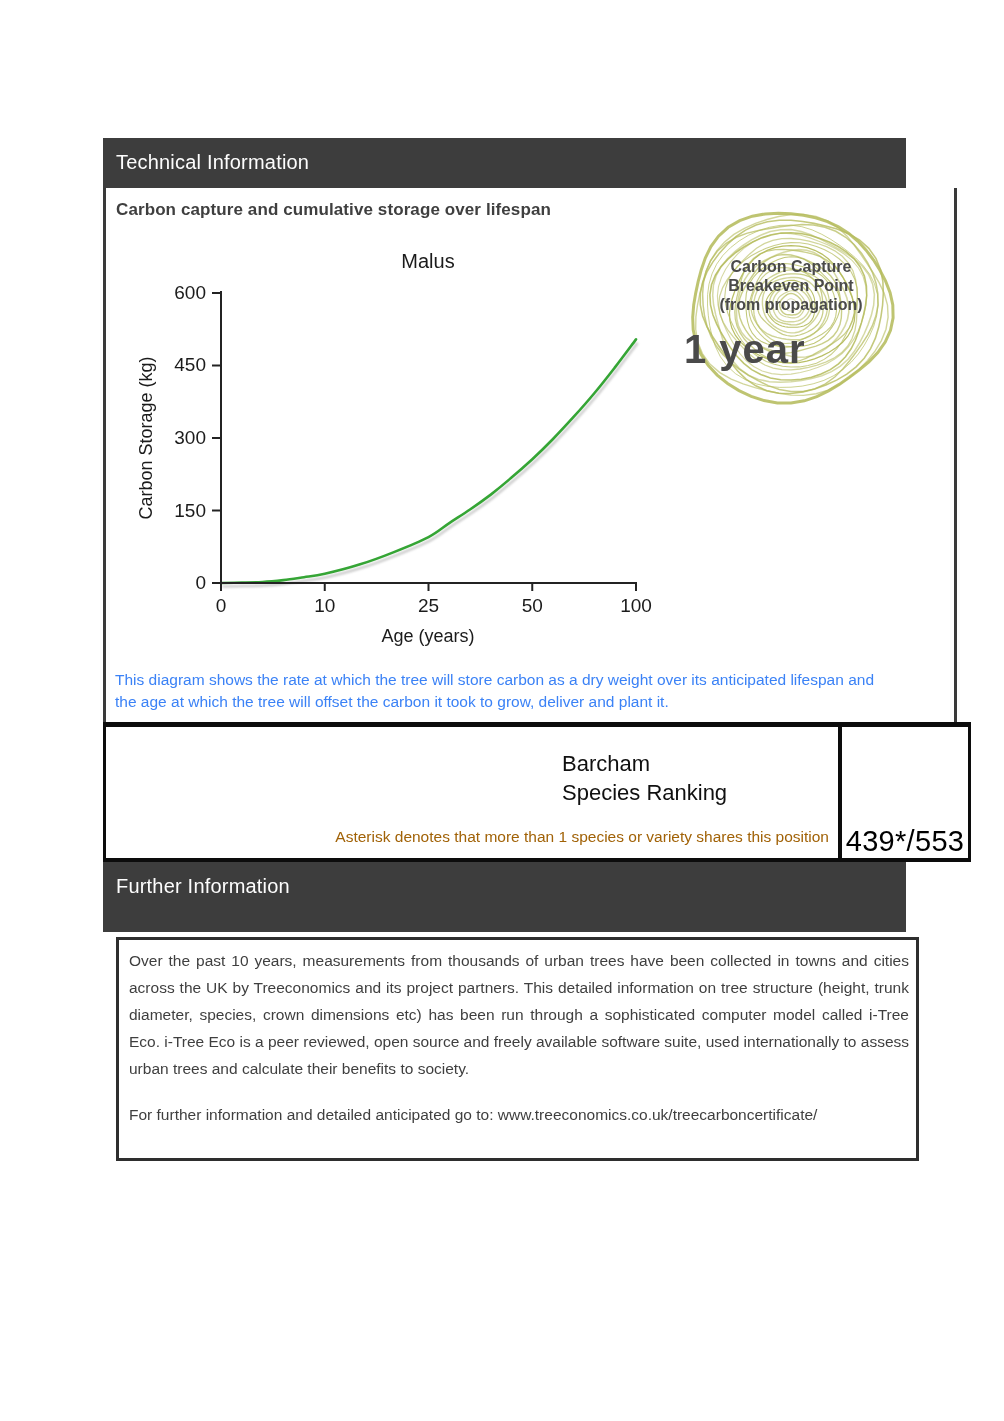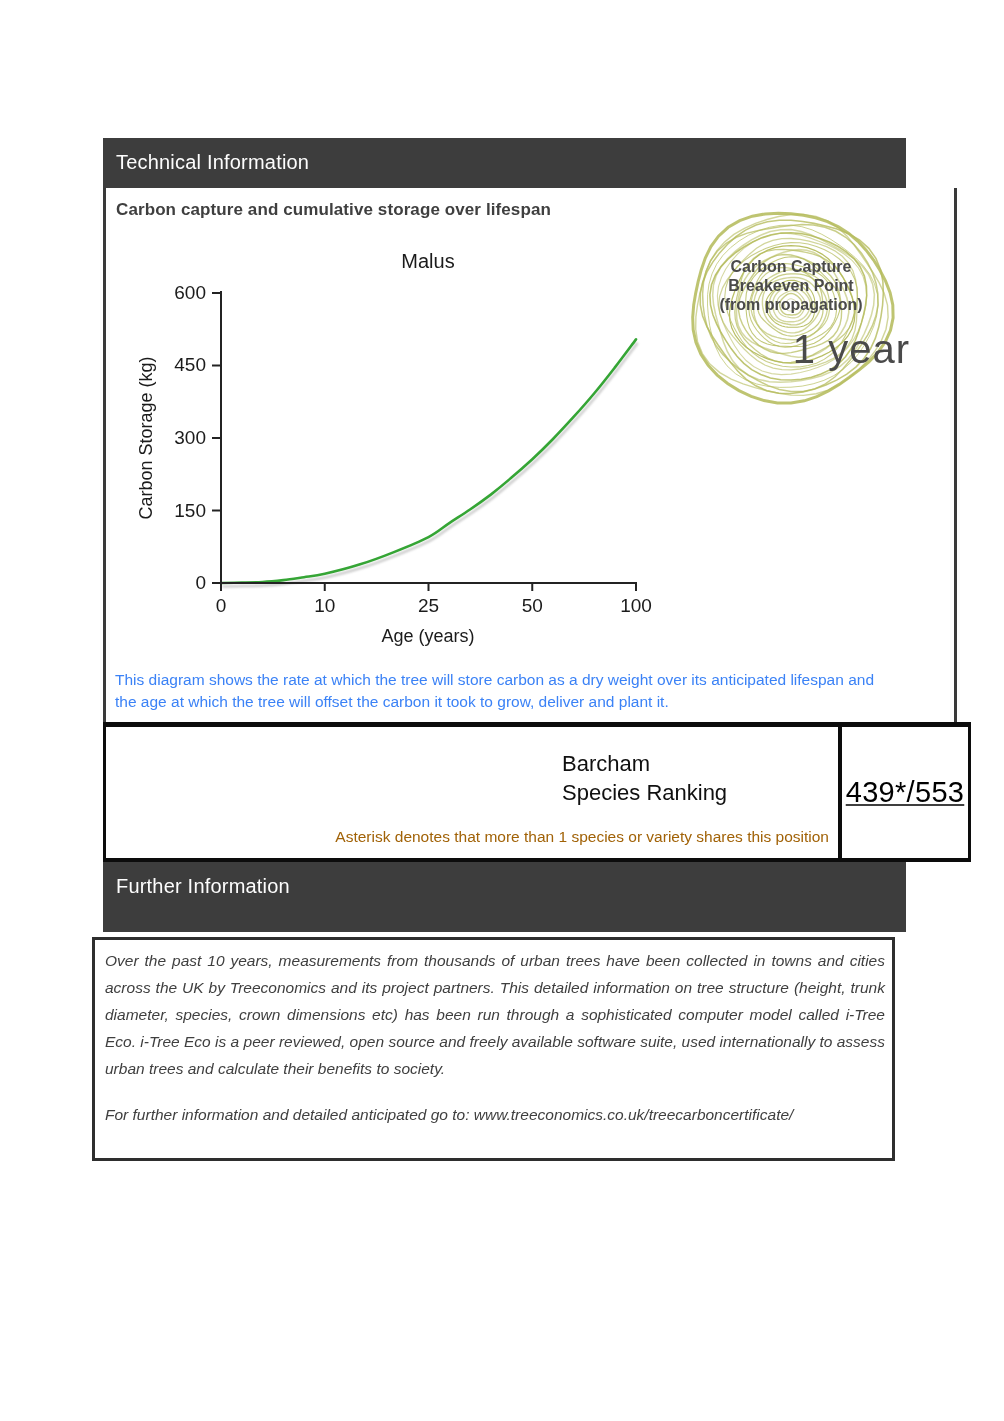--- a/index.html
+++ b/index.html
@@ -22,39 +22,39 @@
   .chart-svg text{font-family:"Liberation Sans","DejaVu Sans",sans-serif;fill:#1b1b1b;}
   .tick-label{font-size:19px;}
   .axis-title{font-size:18px;}
   .chart-main-title{font-size:20px;}
 
   
   .badge{position:absolute;left:578px;top:14px;width:214px;height:206px;}
   .badge svg{position:absolute;left:0;top:0;}
   .badge-lines{position:absolute;left:0;top:55px;width:100%;text-align:center;
                font-size:16px;font-weight:bold;line-height:19px;color:#4a4a4a;}
-  .badge-value{position:absolute;left:12px;top:125px;width:100%;text-align:right;
-               font-size:40px;font-weight:400;color:#4a4a4a;letter-spacing:1px;}
+  .badge-value{position:absolute;left:0;top:125px;width:100%;text-align:left;
+               font-size:40px;font-weight:700;color:#4a4a4a;letter-spacing:1px;}
 
   .chart-description{position:absolute;left:9px;top:481px;width:784px;
                      font-size:15.5px;line-height:22px;color:#3b82f6;}
 
   
   .ranking{position:absolute;left:103px;top:722px;width:868px;height:140px;background:#ffffff;
            border:3px solid #0c0c0c;border-top-width:5px;border-bottom-width:4px;box-sizing:border-box;display:flex;}
   .ranking-left{position:relative;flex:1 1 auto;}
   .ranking-right{position:relative;width:126px;border-left:4px solid #0c0c0c;display:flex;
-                 align-items:center;justify-content:center;box-sizing:content-box;text-decoration:underline;}
+                 align-items:flex-end;justify-content:center;box-sizing:content-box;}
   .ranking-label{position:absolute;left:456px;top:22px;font-size:22px;line-height:29px;color:#101010;}
   .ranking-note{position:absolute;right:9px;bottom:12px;font-size:15.5px;color:#a16207;text-align:center;}
   .ranking-value{font-size:29px;color:#000;letter-spacing:.3px;}
 
   
-  .further-panel{position:absolute;left:92px;top:937px;width:803px;height:224px;background:#ffffff;
-                 border:3px solid #2e2e2e;box-sizing:border-box;font-style:italic;}
+  .further-panel{position:absolute;left:116px;top:937px;width:803px;height:224px;background:#ffffff;
+                 border:3px solid #2e2e2e;box-sizing:border-box;}
   .further-paragraph{position:absolute;left:10px;top:7px;width:780px;font-size:15.5px;line-height:27px;
                      color:#3f3f3f;text-align:justify;margin:0;}
   .further-link{position:absolute;left:10px;top:166px;width:784px;font-size:15.5px;color:#3f3f3f;margin:0;}
 </style>
 </head>
 <body>
 
 <div class="page">
 
   <div class="band band-technical">

